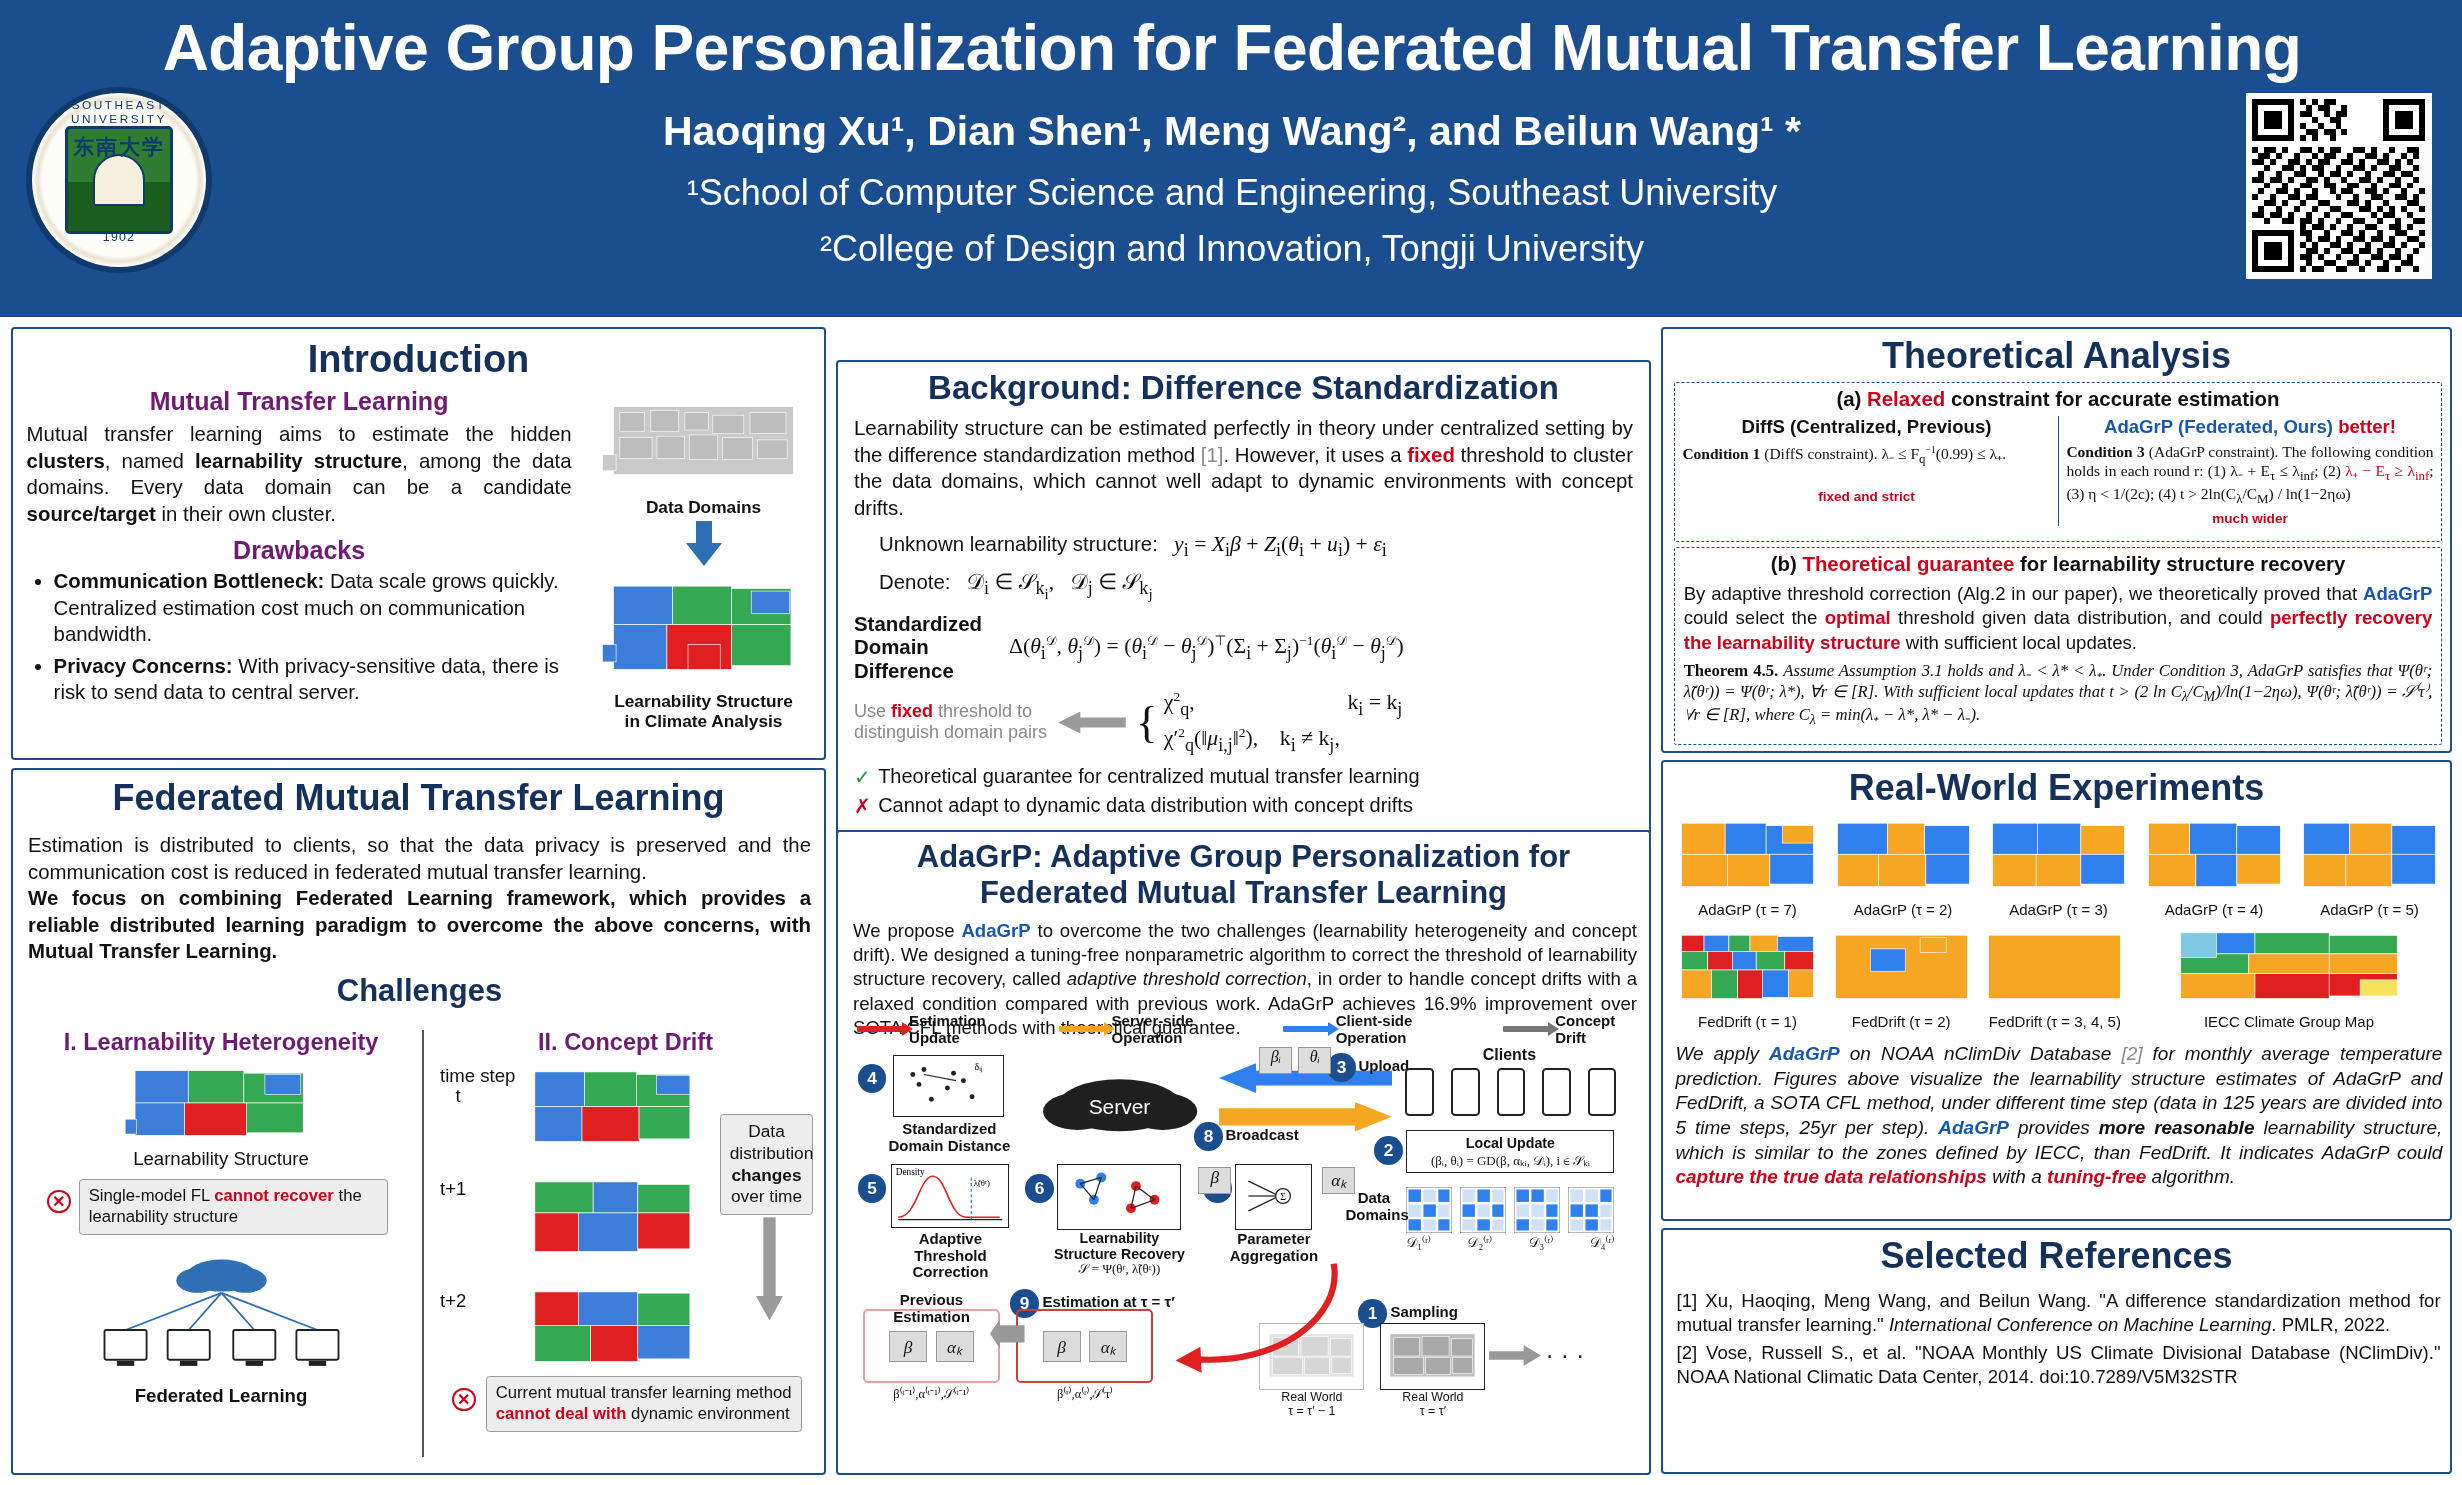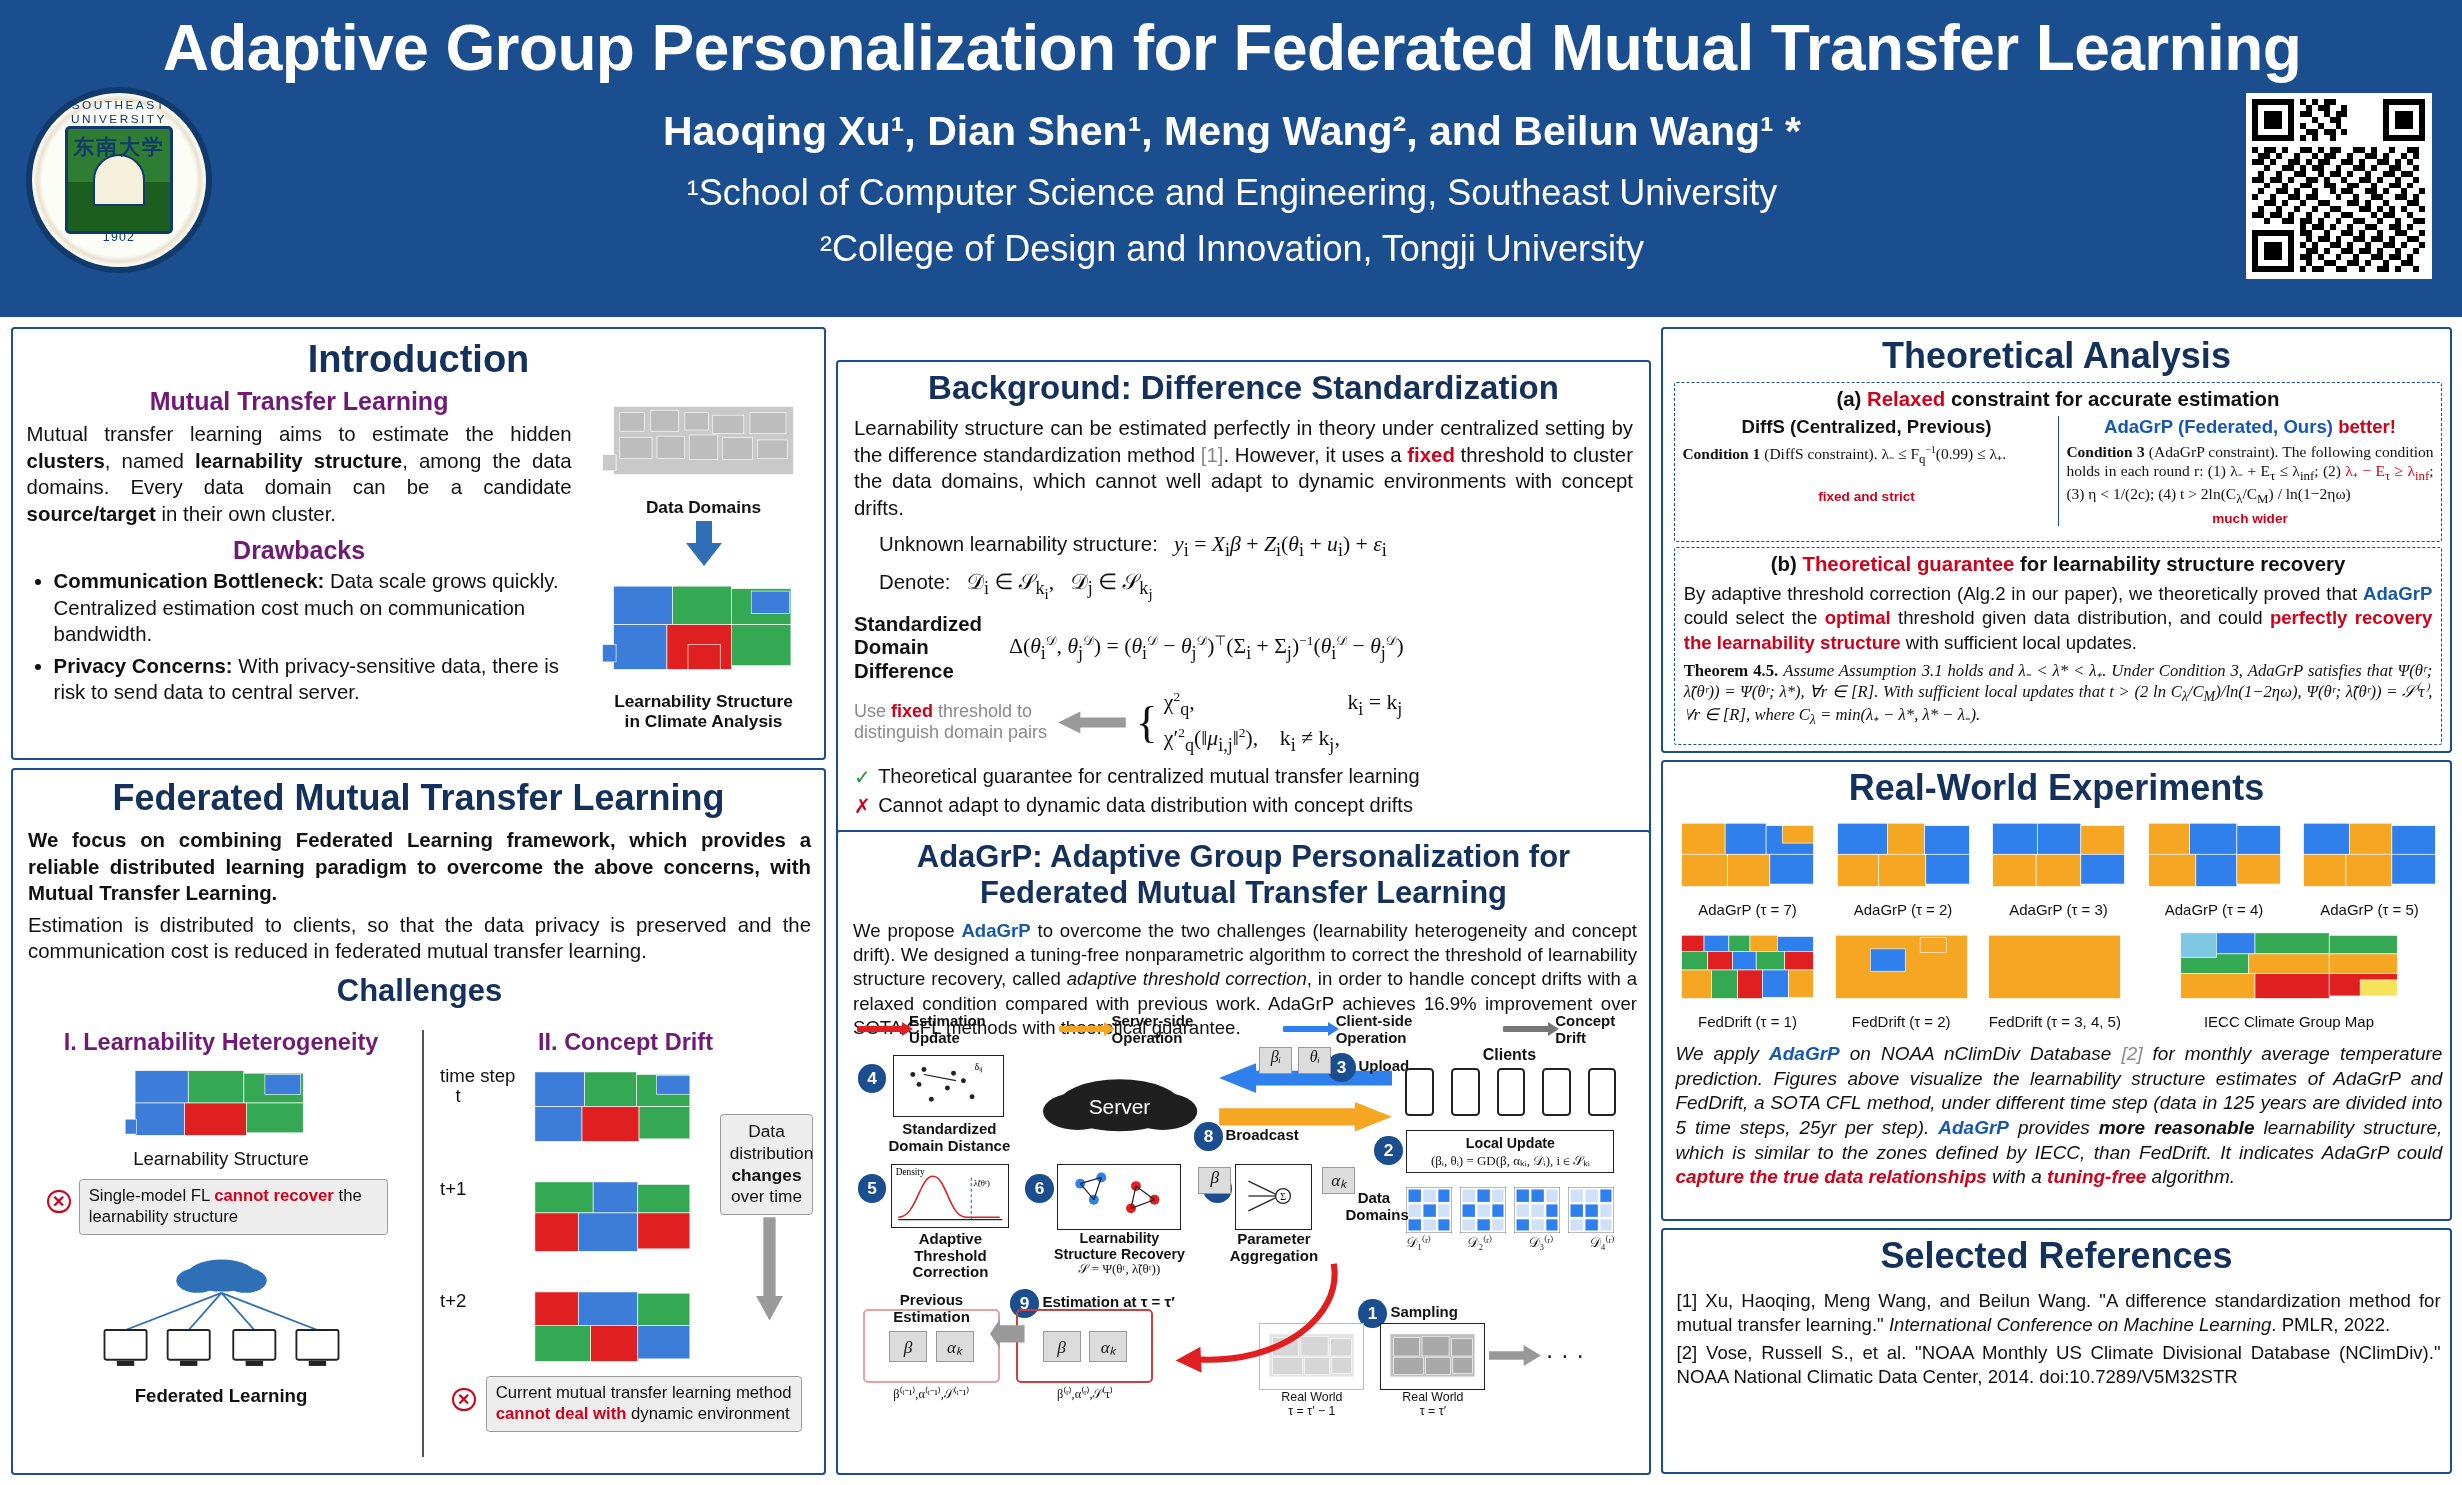--- a/index.html
+++ b/index.html
@@ -452,22 +452,22 @@
         </svg>
       </div>
       <div class="caption" style="margin-top:2.5px;line-height:1.2;">Learnability Structure<br>in Climate Analysis</div>
     </div>
   </div>
 
   <div class="box" style="left:11px; top:768px; width:815px; height:707px;">
     <div class="box-title h1-title" style="margin-top:7.4px; font-size:36px;">Federated Mutual Transfer Learning</div>
 
     <div style="position:absolute; left:15px; top:57px; width:783px;">
+      <div class="body-text" style="margin-top:5px;">Estimation is distributed to clients, so that the data privacy is preserved and the communication cost is reduced in federated mutual transfer learning.</div>
       <div class="body-text bold">We focus on combining Federated Learning framework, which provides a reliable distributed learning paradigm to overcome the above concerns, with Mutual Transfer Learning.</div>
-      <div class="body-text" style="margin-top:5px;">Estimation is distributed to clients, so that the data privacy is preserved and the communication cost is reduced in federated mutual transfer learning.</div>
       <div class="box-title" style="font-size:31px;margin-top:8.7px;">Challenges</div>
     </div>
 
     <div style="position:absolute; left:409px; top:260px; width:1.9px; height:427px; background:#555;"></div>
 
     <div style="position:absolute; left:16px; top:259px; width:384px;">
       <div class="sub-head" style="font-size:23.5px;">I. Learnability Heterogeneity</div>
       <div class="map" style="width:204px;height:82px;margin:6.2px auto 0;">
         <svg class="mini-map" viewBox="0 0 330 132" preserveAspectRatio="none">
           <rect width="330" height="132" fill="#fff"></rect>

